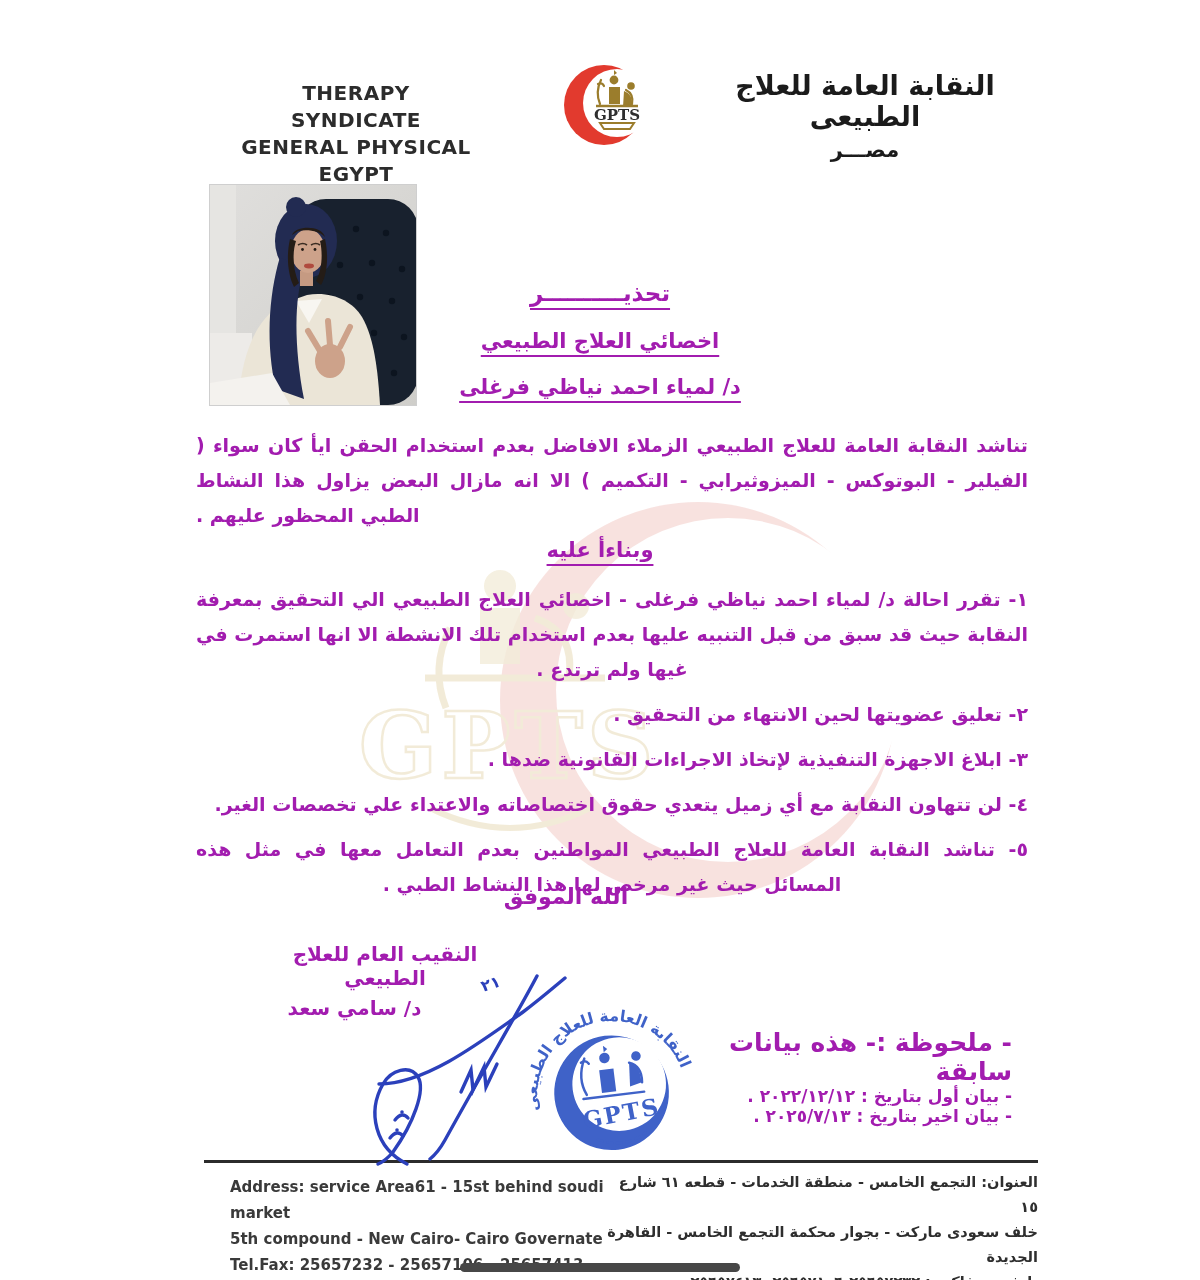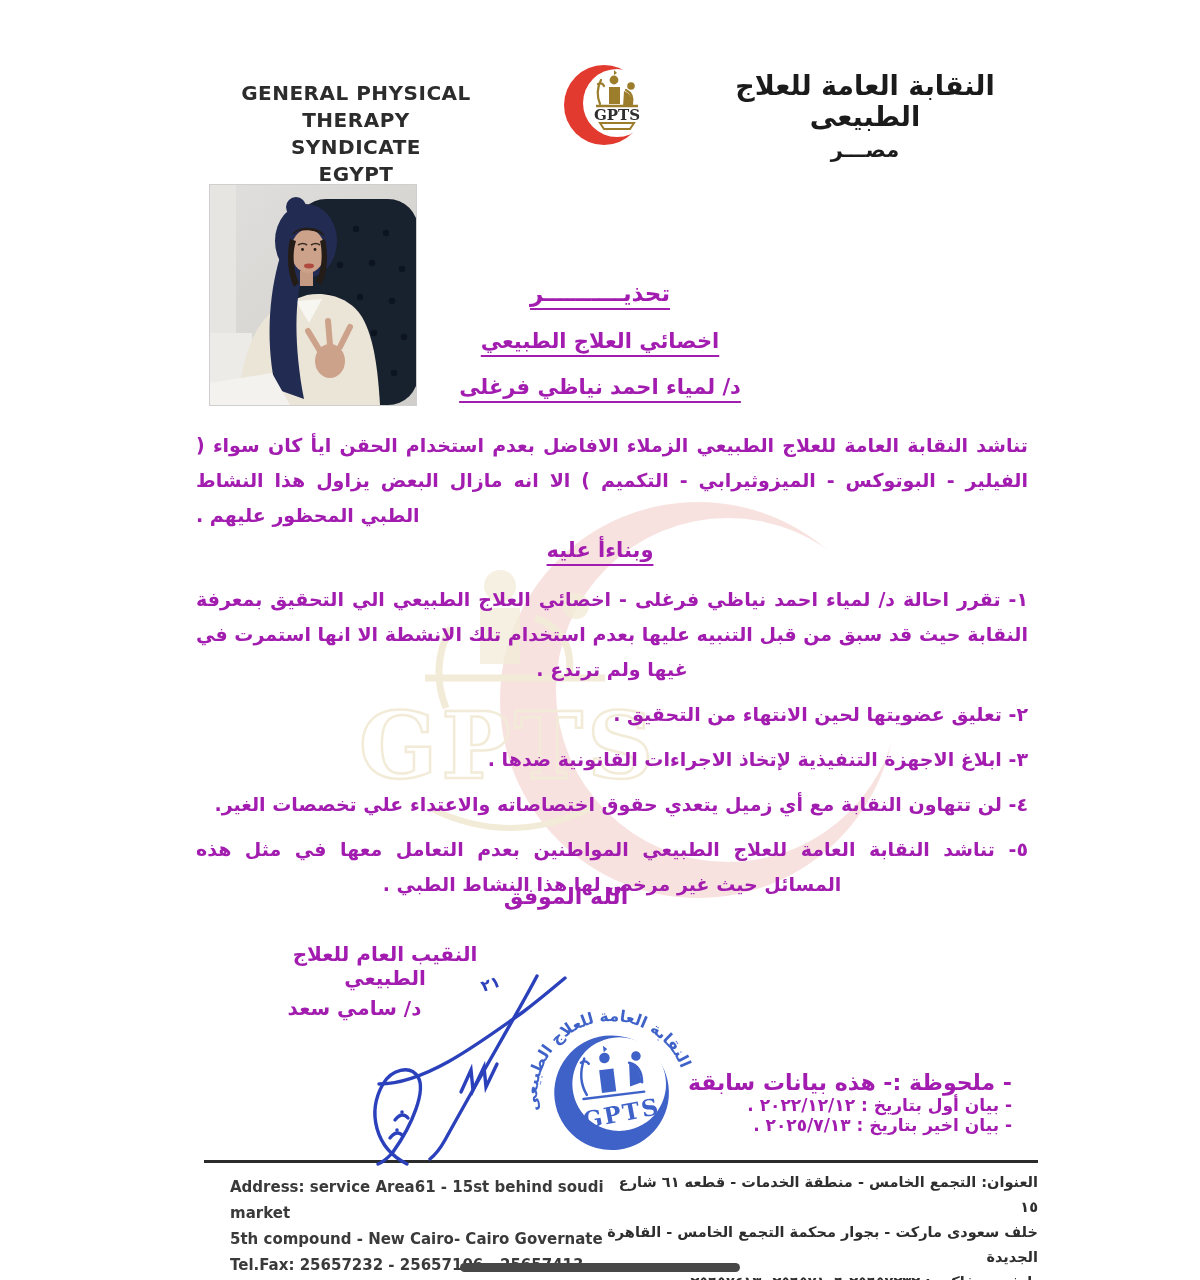--- a/index.html
+++ b/index.html
@@ -42,21 +42,21 @@
 
   .closing { position:absolute; left:346px; top:884px; width:440px; text-align:center; z-index:2; font-size:22px; }
 
   .signer-title { position:absolute; left:252px; top:942px; width:266px; text-align:center; z-index:2; font-size:20px; }
   .signer-name  { position:absolute; left:272px; top:996px; width:165px; text-align:center; z-index:2; font-size:20px; }
 
   .signature { position:absolute; left:365px; top:972px; width:225px; height:198px; z-index:3; }
   .stamp     { position:absolute; left:522px; top:1002px; width:178px; height:172px; z-index:3; transform:rotate(-7deg); opacity:.92; }
 
   .notes { position:absolute; left:678px; top:1028px; width:334px; text-align:right; z-index:2; }
-  .notes .nh { font-size:22px;margin-top:42px; }
+  .notes .nh { font-size:25px; }
   .notes .ni { font-size:17px; }
 
   
   .sep { position:absolute; left:204px; top:1160px; width:834px; height:3px; background:#2b2b2b; z-index:2; }
   .footer-en { position:absolute; left:230px; top:1174px; width:420px; z-index:2;
                font-size:15px; line-height:26px; font-weight:bold; color:#3a3a3a; }
   .footer-ar { position:absolute; left:600px; top:1170px; width:438px; z-index:2; direction:rtl; text-align:right;
                font-size:14.5px; line-height:25px; font-weight:bold; color:#2e2e2e; }
   .bottom-bar { position:absolute; left:460px; top:1263px; width:280px; height:9px; border-radius:5px;
                 background:#474747; z-index:4; }
@@ -79,22 +79,22 @@
           <circle cx="246" cy="128" r="13" style="fill:var(--watermark-gold)" stroke="none" opacity=".8"></circle>
           <path d="M 95,200 h 180"></path>
         </g>
         <text x="178" y="300" text-anchor="middle" font-family="DejaVu Serif, serif" font-weight="bold" font-size="92" style="fill:none;stroke:var(--watermark-gold)" stroke-width="2.5" letter-spacing="4">GPTS</text>
         <path d="M 100,330 q 80,40 160,0" style="fill:none;stroke:var(--watermark-gold)" stroke-width="6"></path>
       </g>
     </svg>
   </div>
 
   <div class="org-en">
+    <div>THERAPY SYNDICATE</div>
     <div>GENERAL PHYSICAL</div>
-    <div>THERAPY SYNDICATE</div>
     <div>EGYPT</div>
   </div>
 
   <div class="logo">
     <svg width="100" height="95" viewBox="0 0 100 95">
       <circle cx="44" cy="45" r="40" style="fill:var(--logo-red)"></circle>
       <circle cx="57" cy="43" r="34" fill="#ffffff"></circle>
       <g style="stroke:var(--logo-gold);fill:none" stroke-width="2.2" stroke-linecap="round">
         <path d="M 41,20 q -6,12 -1,24"></path>
         <path d="M 38,24 q 4,-2 6,2"></path>

